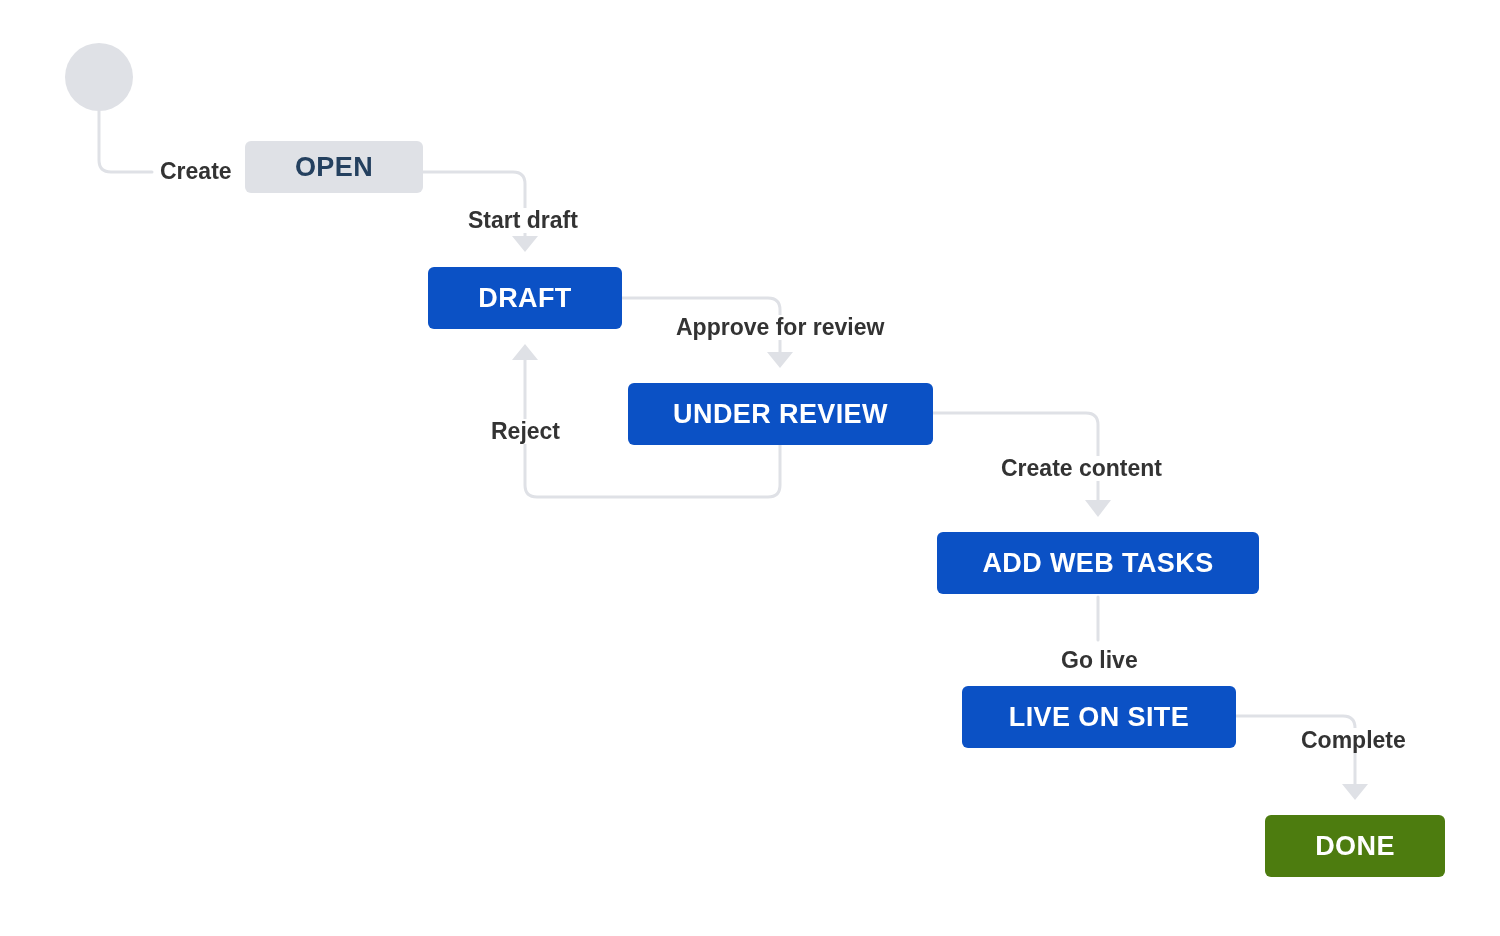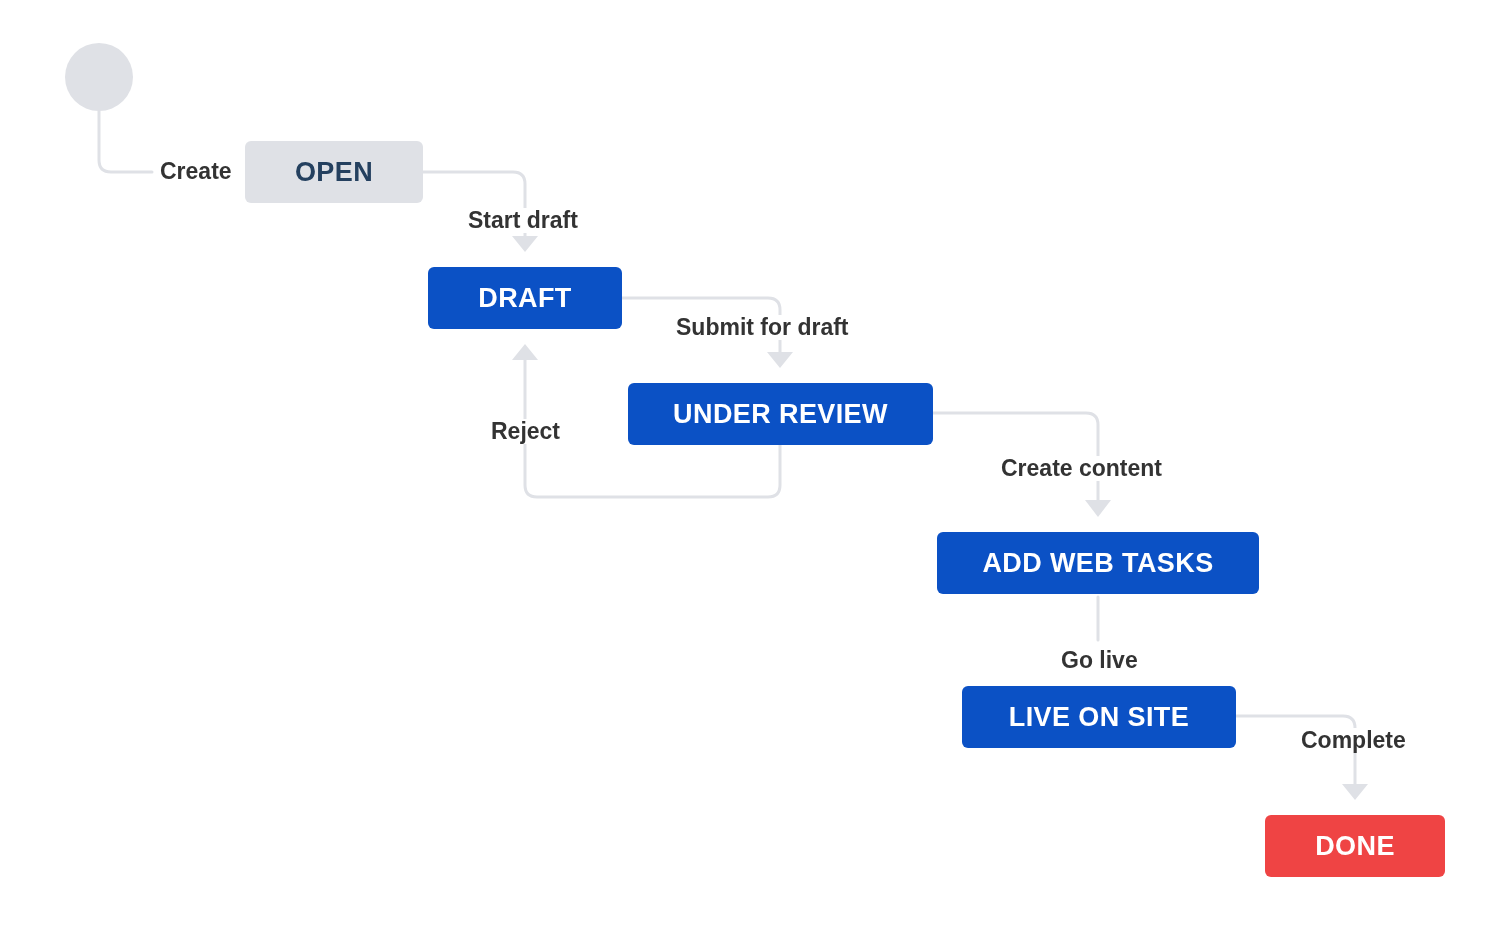--- a/index.html
+++ b/index.html
@@ -43,21 +43,21 @@
     background: #dfe1e6;
     color: #24405f;
     font-size: 27px;
   }
   .node-blue {
     background: #0b51c5;
     color: #ffffff;
     font-size: 27px;
   }
   .node-green {
-    background: #ef4444;
+    background: #4d7c0f;
     color: #ffffff;
     font-size: 27px;
   }
   .start-circle {
     position: absolute;
     border-radius: 50%;
     background: #dfe1e6;
   }
   .edge-label {
     position: absolute;
@@ -93,21 +93,21 @@
     <polygon points="1085,500 1111,500 1098,517" fill="#dfe1e6"></polygon>
 
     <path d="M 1098,597 L 1098,640" fill="none" stroke="#dfe1e6" stroke-width="3" stroke-linecap="round"></path>
 
     <path d="M 1236,716 L 1343,716 Q 1355,716 1355,728 L 1355,784" fill="none" stroke="#dfe1e6" stroke-width="3" stroke-linecap="round"></path>
     <polygon points="1342,784 1368,784 1355,800" fill="#dfe1e6"></polygon>
   </svg>
 
   <div class="start-circle" style="left:65px; top:43px; width:68px; height:68px;"></div>
 
-  <div class="node node-open" style="left:245px; top:141px; width:178px; height:62px;">
+  <div class="node node-open" style="left:245px; top:141px; width:178px; height:52px;">
     <span>OPEN</span>
   </div>
 
   <div class="node node-blue" style="left:628px; top:383px; width:305px; height:62px;">
     <span>UNDER REVIEW</span>
   </div>
 
   <div class="node node-blue" style="left:428px; top:267px; width:194px; height:62px;">
     <span>DRAFT</span>
   </div>
@@ -121,21 +121,21 @@
   </div>
 
   <div class="node node-green" style="left:1265px; top:815px; width:180px; height:62px;">
     <span>DONE</span>
   </div>
 
   <div class="edge-label" style="left:155px; top:159px;text-align:right;">Create</div>
 
   <div class="edge-label" style="left:463px; top:208px;">Start draft</div>
 
-  <div class="edge-label" style="left:671px; top:315px;">Submit for draft</div>
+  <div class="edge-label" style="left:671px; top:315px;">Approve for review</div>
 
   <div class="edge-label" style="left:486px; top:419px;">Reject</div>
 
   <div class="edge-label" style="left:996px; top:456px;">Create content</div>
 
   <div class="edge-label" style="left:1056px; top:648px;text-align:right;">Go live</div>
 
   <div class="edge-label" style="left:1296px; top:728px;">Complete</div>
 
 </div>

